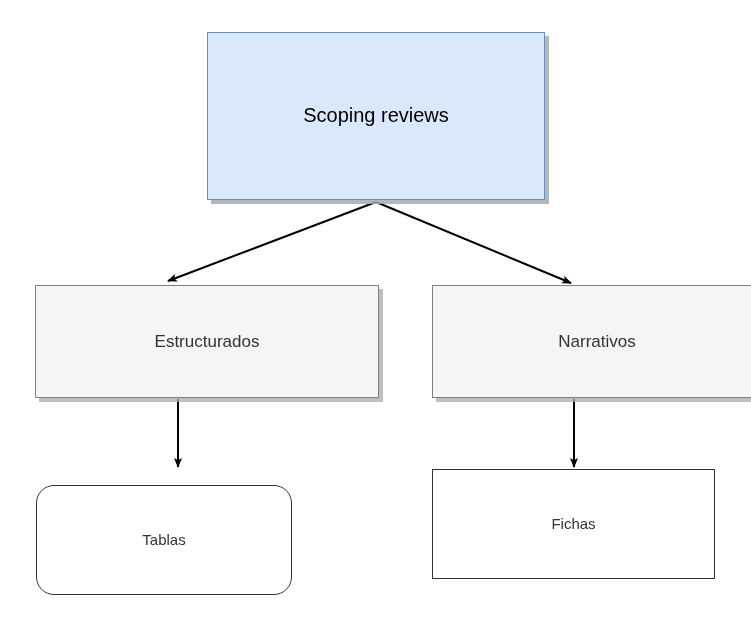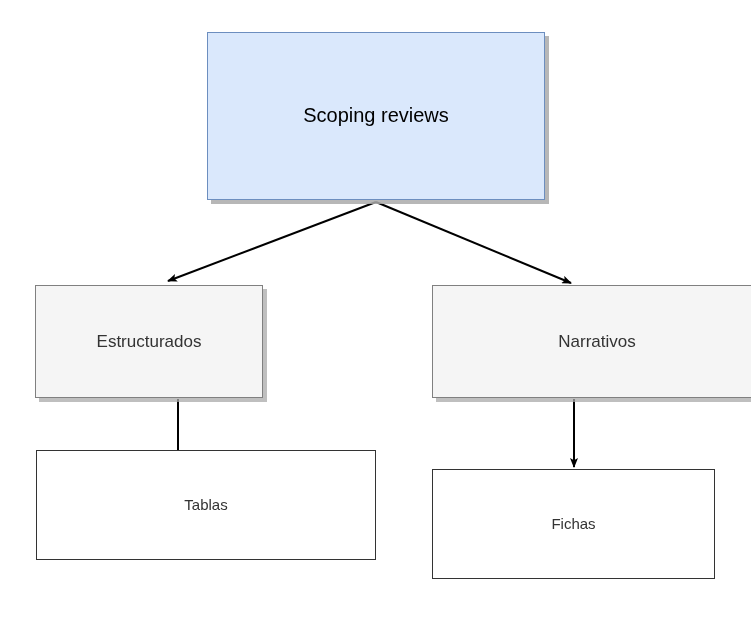--- a/index.html
+++ b/index.html
@@ -76,29 +76,29 @@
 
     <path d="M 178 399 L 178 467" stroke="#000000" stroke-width="2" fill="none" marker-end="url(#arrowhead)"></path>
 
     <path d="M 574 399 L 574 467" stroke="#000000" stroke-width="2" fill="none" marker-end="url(#arrowhead)"></path>
   </svg>
 
   <div class="node node-root" style="left:207px; top:32px; width:338px; height:168px;">
     <span class="line-regular">Scoping reviews</span>
   </div>
 
-  <div class="node node-branch" style="left:35px; top:285px; width:228px; height:113px;">
+  <div class="node node-branch" style="left:35px; top:285px; width:344px; height:113px;">
     <span>Estructurados</span>
   </div>
 
   <div class="node node-branch" style="left:432px; top:285px; width:330px; height:113px;">
     <span>Narrativos</span>
   </div>
 
-  <div class="node node-leaf" style="left:36px; top:450px; width:340px; height:110px;">
+  <div class="node node-leaf" style="left:36px; top:485px; width:256px; height:110px;border-radius:18px;">
     <span>Tablas</span>
   </div>
 
   <div class="node node-leaf" style="left:432px; top:469px; width:283px; height:110px;">
     <span>Fichas</span>
   </div>
 
 </div>
 
 </body></html>

